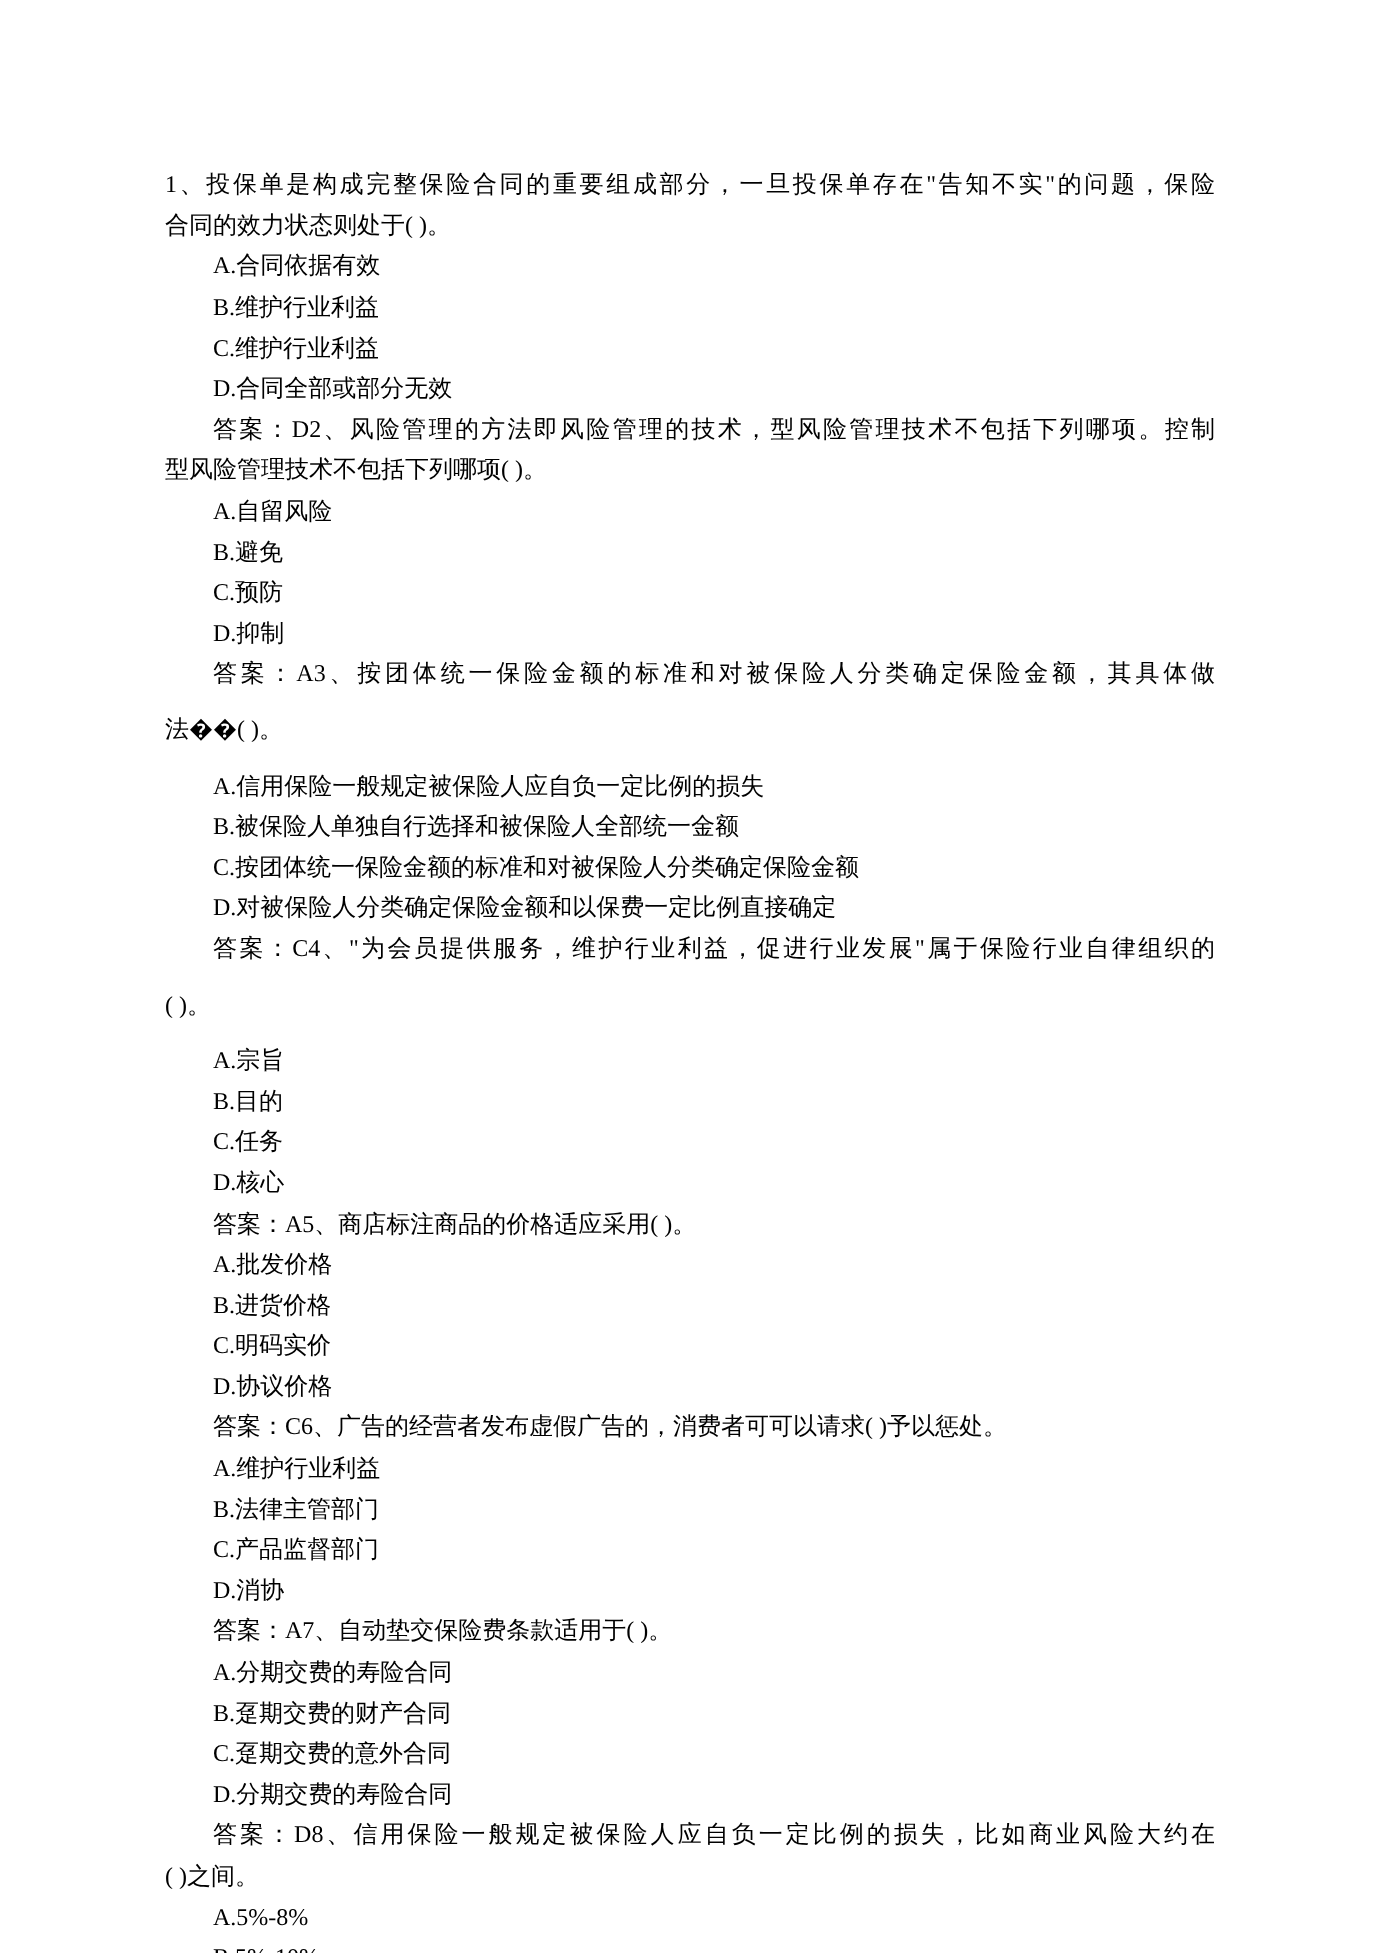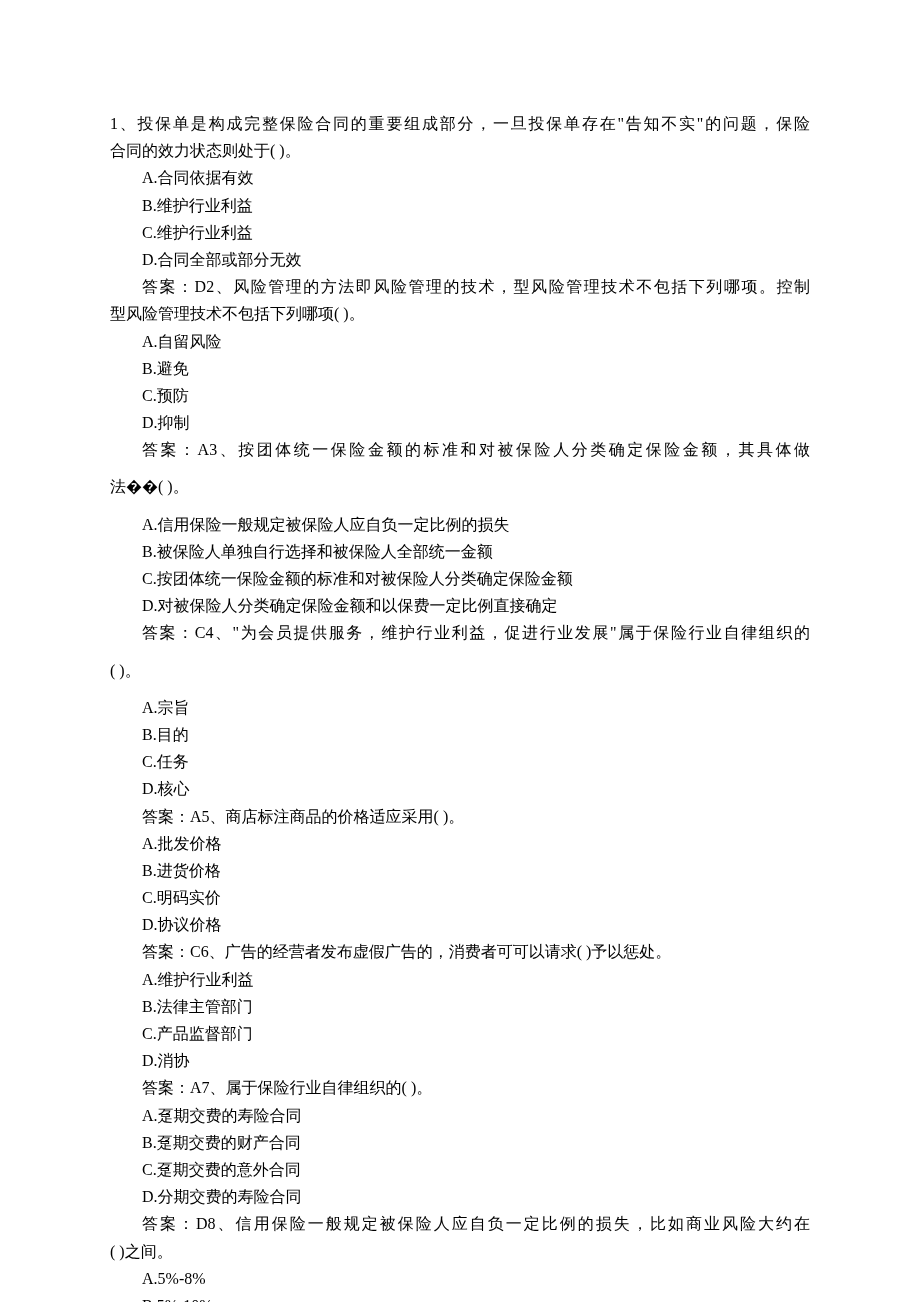--- a/index.html
+++ b/index.html
@@ -71,22 +71,22 @@
 <p class="line indent">B.进货价格</p>
 <p class="line indent">C.明码实价</p>
 <p class="line indent">D.协议价格</p>
 
 <p class="line indent">答案：C6、广告的经营者发布虚假广告的，消费者可可以请求( )予以惩处。</p>
 <p class="line indent">A.维护行业利益</p>
 <p class="line indent">B.法律主管部门</p>
 <p class="line indent">C.产品监督部门</p>
 <p class="line indent">D.消协</p>
 
-<p class="line indent">答案：A7、属于保险行业自律组织的( )。</p>
-<p class="line indent">A.趸期交费的寿险合同</p>
+<p class="line indent">答案：A7、自动垫交保险费条款适用于( )。</p>
+<p class="line indent">A.分期交费的寿险合同</p>
 <p class="line indent">B.趸期交费的财产合同</p>
 <p class="line indent">C.趸期交费的意外合同</p>
 <p class="line indent">D.分期交费的寿险合同</p>
 
 <p class="line indent justify">答案：D8、信用保险一般规定被保险人应自负一定比例的损失，比如商业风险大约在</p>
 <p class="line flush">( )之间。</p>
 <p class="line indent">A.5%-8%</p>
 <p class="line indent">B.5%-10%</p>
 
 </body></html>

